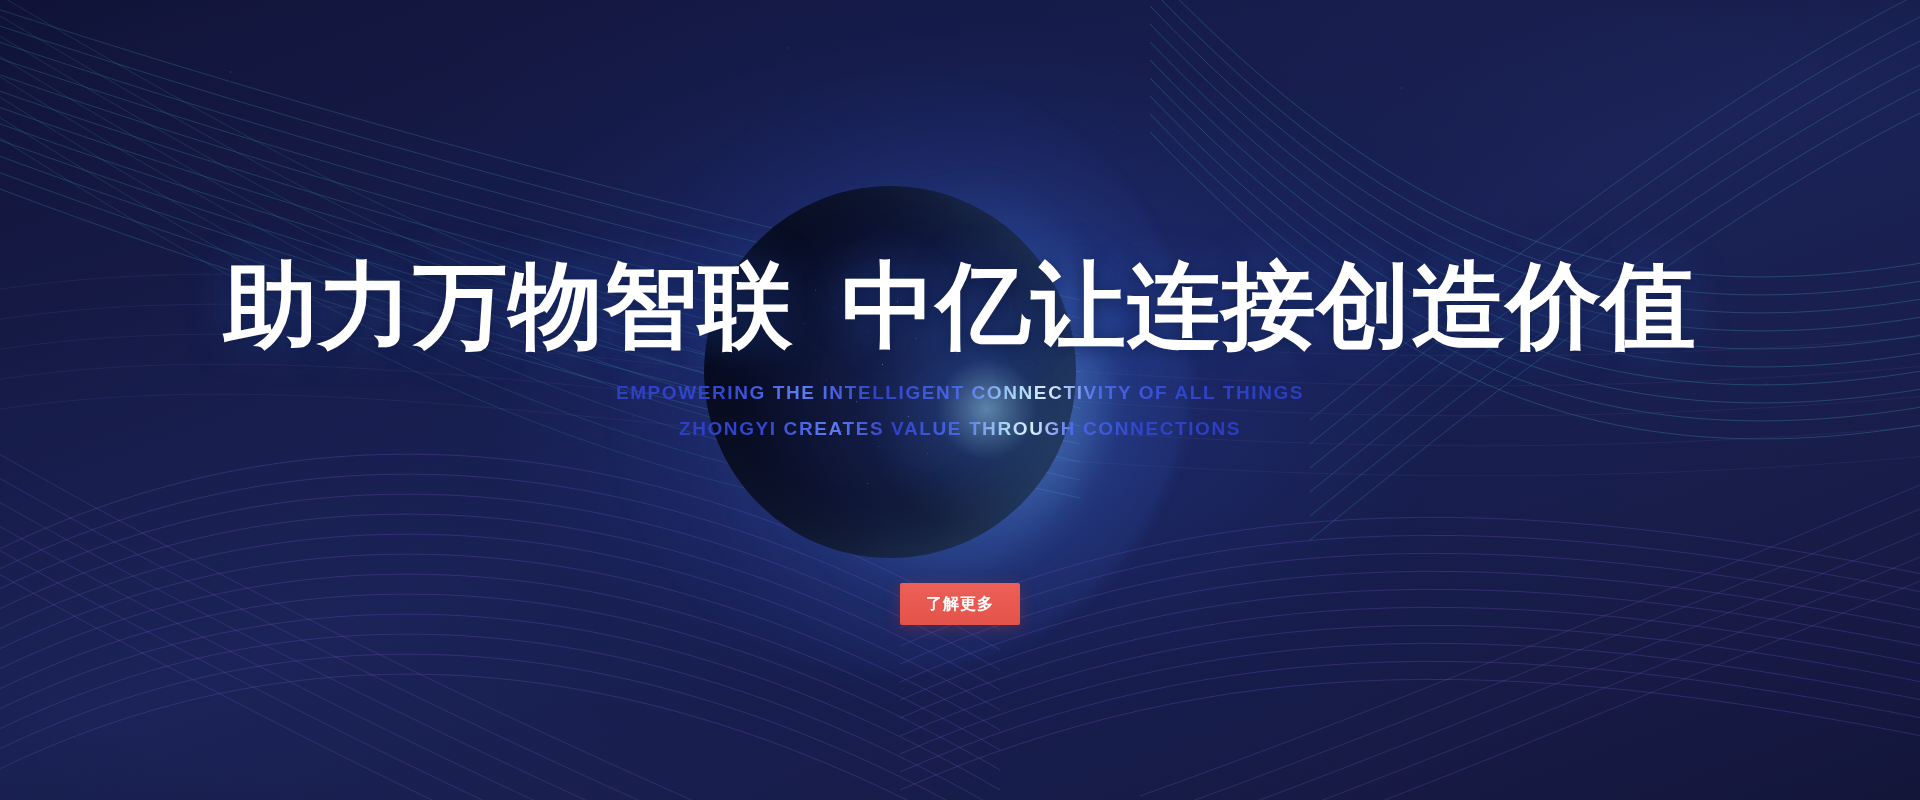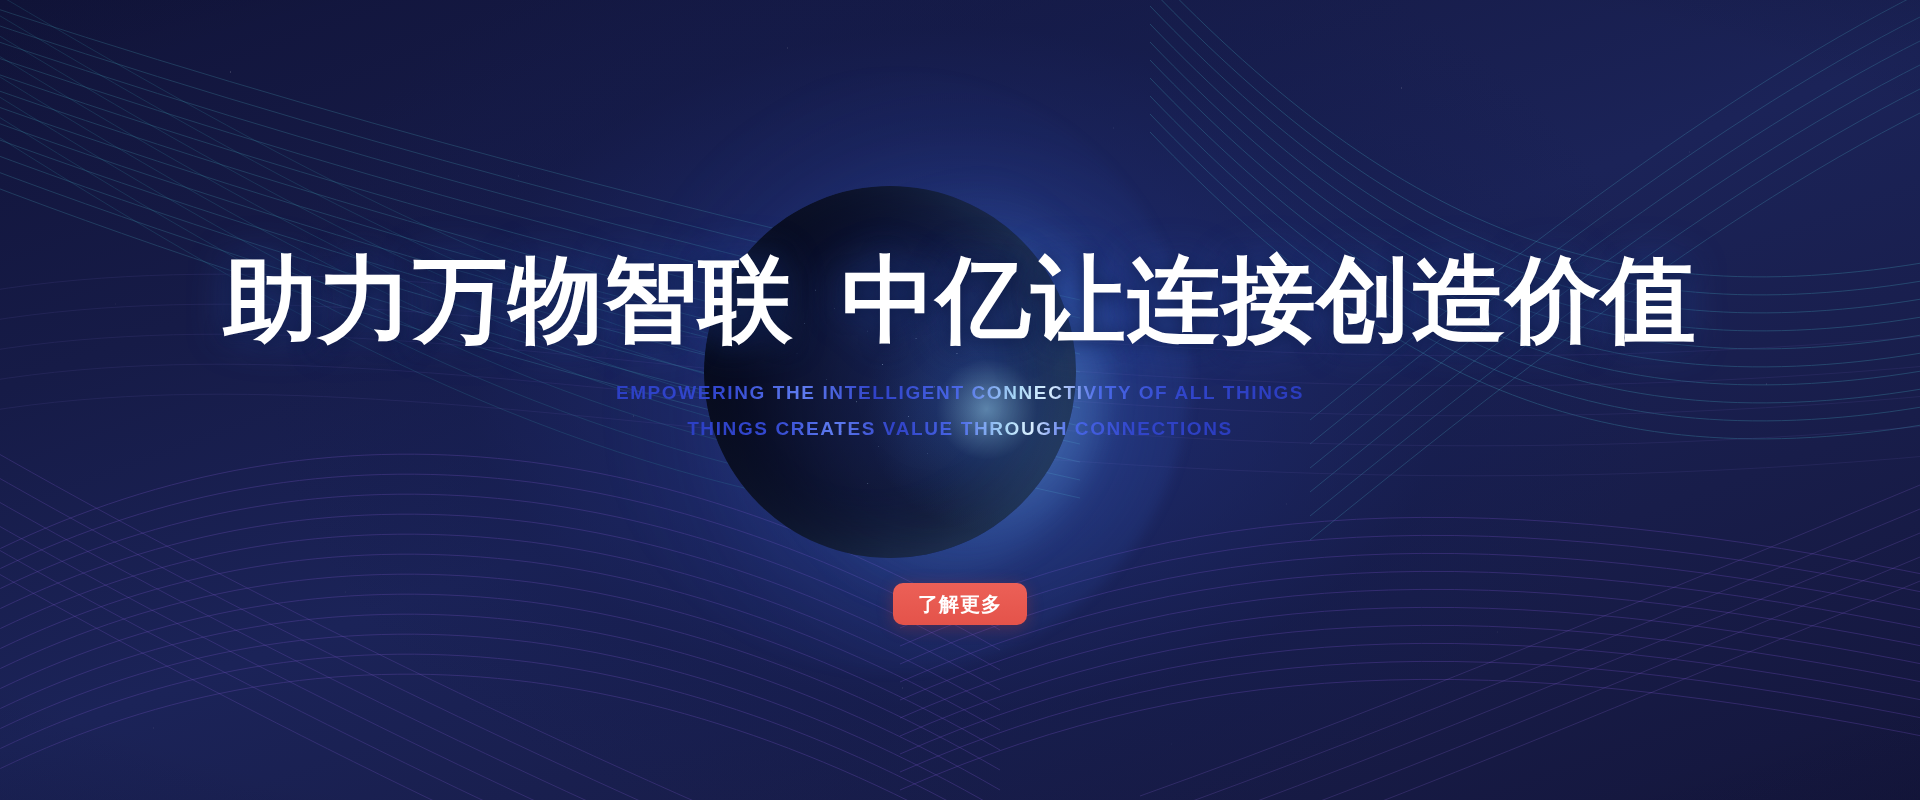--- a/index.html
+++ b/index.html
@@ -130,21 +130,21 @@
 
   
   .content{
     position:absolute;inset:0;
     display:flex;flex-direction:column;align-items:center;
     z-index:5;
   }
   .headline{
     margin:0;
     position:absolute;
-    top:253px;left:50%;transform:translateX(-50%);
+    top:259px;left:50%;transform:translateX(-50%);
     white-space:nowrap;
     font-size:94px;
     line-height:1;
     font-weight:700;
     color:#ffffff;
     letter-spacing:1px;
     text-shadow:0 2px 18px rgba(10,20,60,.75), 0 0 42px rgba(60,110,220,.45);
   }
   .headline .gap{display:inline-block;width:48px;}
 
@@ -172,29 +172,29 @@
     color:transparent;
     -webkit-text-fill-color:transparent;
   }
   .subtitle.line1{top:383px;}
   .subtitle.line2{top:419px;}
 
   .cta{
     position:absolute;
     left:50%;transform:translateX(-50%);
     top:583px;
-    width:134px;height:42px;
+    width:120px;height:42px;
     display:flex;align-items:center;justify-content:center;
     background:linear-gradient(180deg,#ec6057 0%,#e4534a 100%);
     color:#ffffff;
-    font-size:20px;
+    font-size:16px;
     font-weight:700;
     letter-spacing:1px;
     border:0;
-    border-radius:10px;
+    border-radius:2px;
     cursor:pointer;
     box-shadow:0 3px 16px rgba(200,60,50,.30);
     font-family:"Liberation Sans","DejaVu Sans",sans-serif;
   }
 
   
   .vignette{
     position:absolute;inset:0;pointer-events:none;z-index:4;
     background:radial-gradient(ellipse 120% 110% at 50% 50%, rgba(0,0,0,0) 52%, rgba(6,8,26,.48) 100%);
   }
@@ -328,18 +328,18 @@
   </div>
 
   <div class="vignette"></div>
 
   <div class="content">
 
     <h1 class="headline"><span>助力万物智联</span><span class="gap"></span><span>中亿让连接创造价值</span></h1>
 
     <div class="subtitle line1">EMPOWERING THE INTELLIGENT CONNECTIVITY OF ALL THINGS</div>
 
-    <div class="subtitle line2">THINGS CREATES VALUE THROUGH CONNECTIONS</div>
+    <div class="subtitle line2">ZHONGYI CREATES VALUE THROUGH CONNECTIONS</div>
 
     <button class="cta">了解更多</button>
   </div>
 
 </div>
 
 </body></html>

